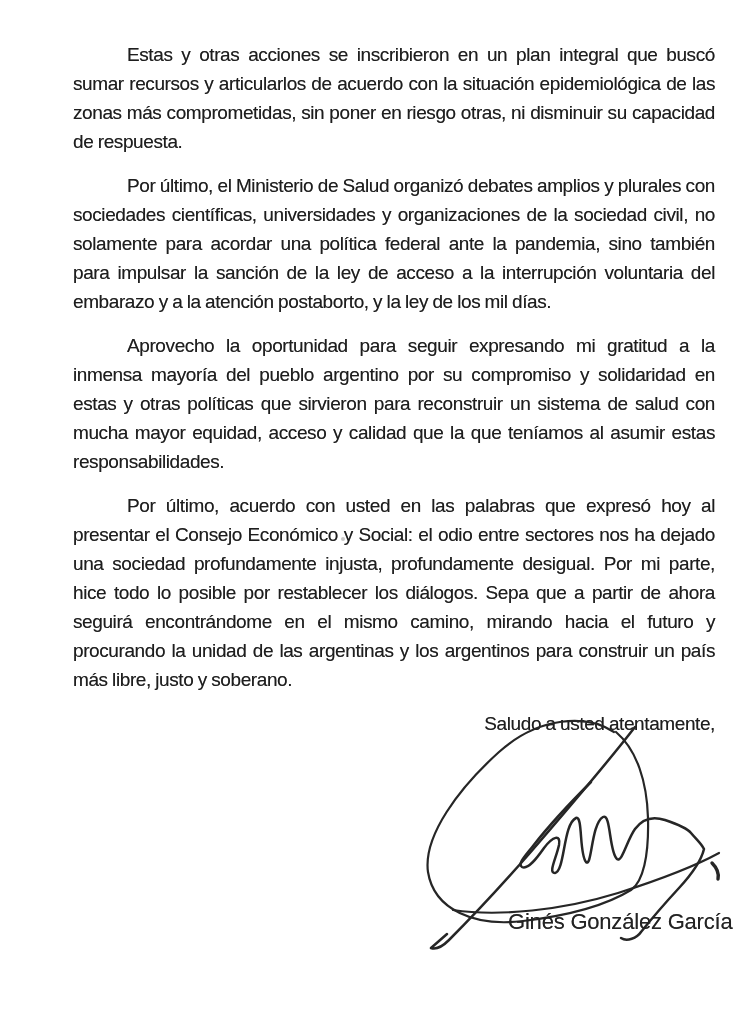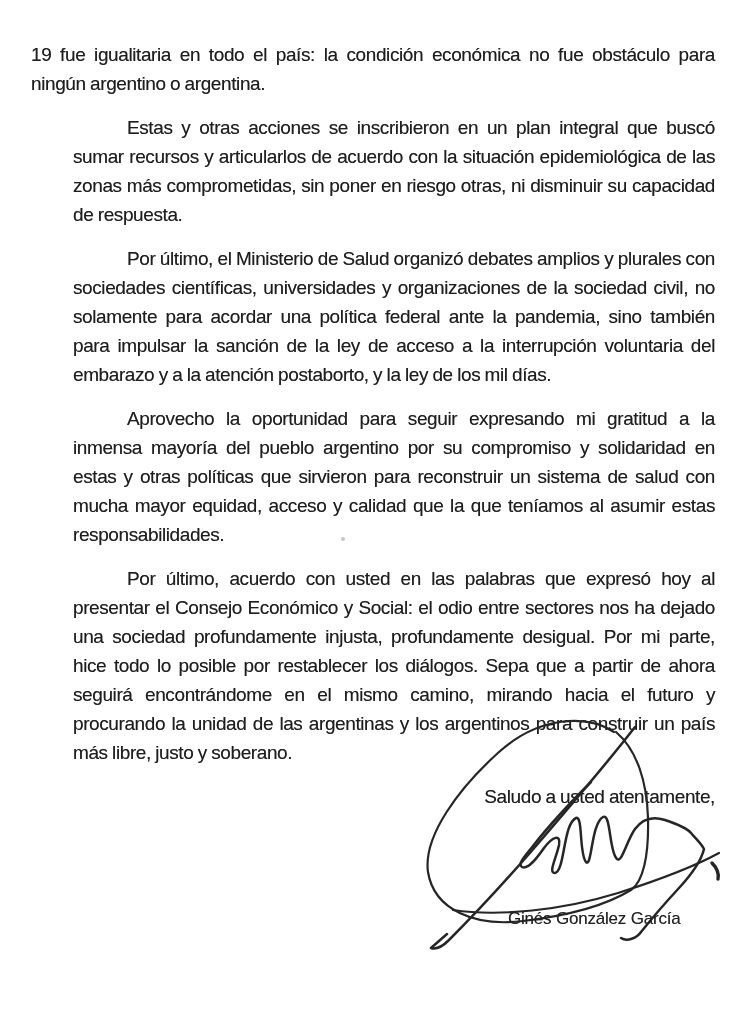--- a/index.html
+++ b/index.html
@@ -59,34 +59,33 @@
   .signature-block svg {
     display: block;
     width: 328px;
     height: 258px;
   }
   .signer-name {
     position: absolute;
     left: 508px;
     top: 909px;
     width: 220px;
-    font-size: 17px;
+    font-size: 22px;
     letter-spacing: -0.2px;
     color: #232323;
     text-shadow: 0 0 0.6px rgba(25,25,25,0.5);
     white-space: nowrap;
   }
 </style>
 </head>
 <body>
 
 <div class="page">
 
   <div class="letter-body">
-    <p class="para">19 fue igualitaria en todo el país: la condición económica no fue obstáculo para ningún argentino o argentina.</p>
     <p class="para indent">Estas y otras acciones se inscribieron en un plan integral que buscó sumar recursos y articularlos de acuerdo con la situación epidemiológica de las zonas más comprometidas, sin poner en riesgo otras, ni disminuir su capacidad de respuesta.</p>
     <p class="para indent">Por último, el Ministerio de Salud organizó debates amplios y plurales con sociedades científicas, universidades y organizaciones de la sociedad civil, no solamente para acordar una política federal ante la pandemia, sino también para impulsar la sanción de la ley de acceso a la interrupción voluntaria del embarazo y a la atención postaborto, y la ley de los mil días.</p>
     <p class="para indent">Aprovecho la oportunidad para seguir expresando mi gratitud a la inmensa mayoría del pueblo argentino por su compromiso y solidaridad en estas y otras políticas que sirvieron para reconstruir un sistema de salud con mucha mayor equidad, acceso y calidad que la que teníamos al asumir estas responsabilidades.</p>
     <p class="para indent">Por último, acuerdo con usted en las palabras que expresó hoy al presentar el Consejo Económico y Social: el odio entre sectores nos ha dejado una sociedad profundamente injusta, profundamente desigual. Por mi parte, hice todo lo posible por restablecer los diálogos. Sepa que a partir de ahora seguirá encontrándome en el mismo camino, mirando hacia el futuro y procurando la unidad de las argentinas y los argentinos para construir un país más libre, justo y soberano.</p>
     <p class="para indent closing">Saludo a usted atentamente,</p>
   </div>
 
   <div class="artifact-dot"></div>
 
   <div class="signature-block">

